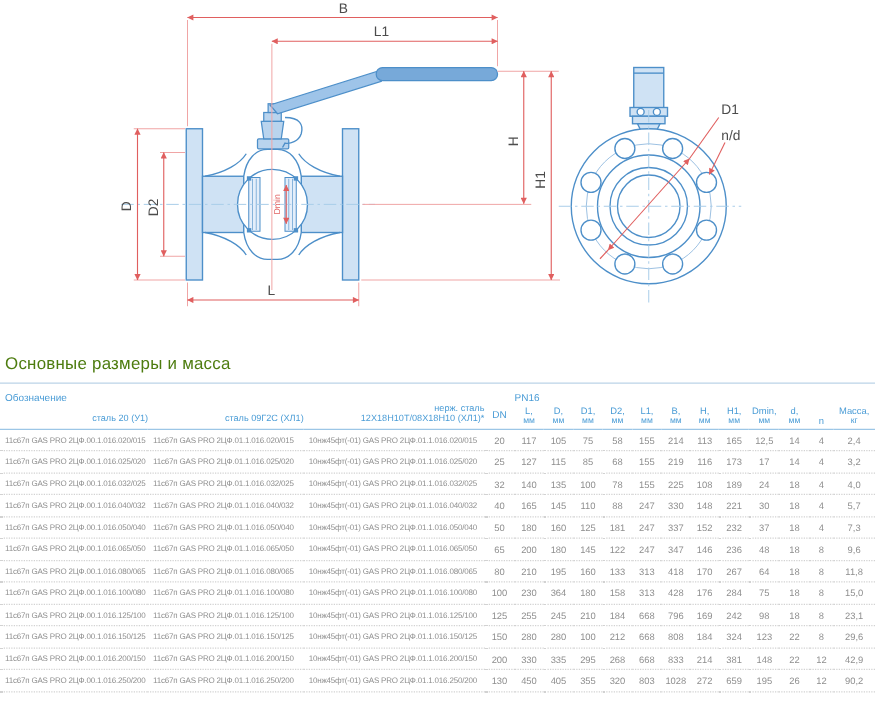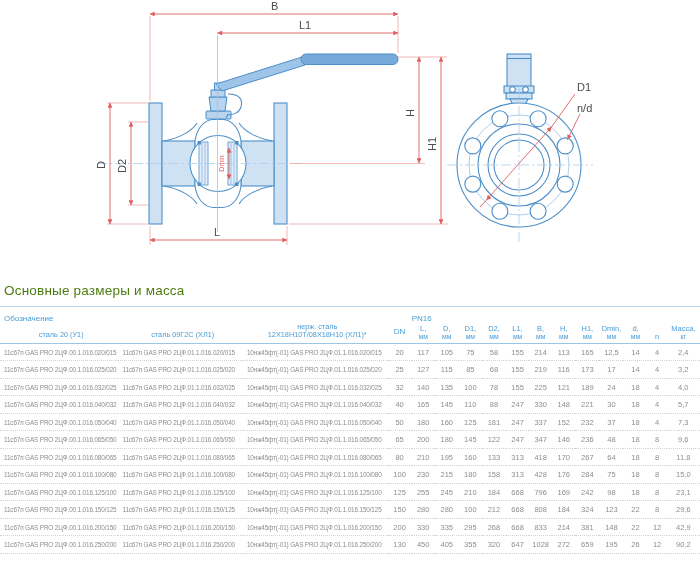--- a/index.html
+++ b/index.html
@@ -19,21 +19,21 @@
   .title{position:absolute;left:4px;top:283px;font-size:13.5px;color:#4d7c0f;
          letter-spacing:0.2px;}
   .rule{position:absolute;left:0;top:306px;width:700px;height:0;
         border-top:1px solid #bcd4e8;}
   table{position:absolute;top:308px;left:0;width:700px;border-collapse:collapse;
         table-layout:fixed;}
   thead th{color:#4a9cd6;font-weight:normal;padding:0;}
   thead{border-bottom:1px solid #9cc6e6;}
   .t-desig{font-size:8px;text-align:left;vertical-align:bottom;padding-left:4px;height:15px;}
   .t-group{font-size:8px;text-align:left;vertical-align:bottom;height:15px;}
-  .t-mat{font-size:7.3px;text-align:center;vertical-align:bottom;padding:0 0 3px 4px;
+  .t-mat{font-size:7.3px;text-align:right;vertical-align:bottom;padding:0 0 3px 4px;
          white-space:pre-line;line-height:1.15;}
   .t-dn{font-size:8px;text-align:center;vertical-align:bottom;padding-bottom:7px;margin-top:12px;}
   .t-dim{text-align:center;vertical-align:bottom;padding-bottom:2px;}
   .t-dim .nm{font-size:7.5px;line-height:1.2;}
   .t-dim .un{font-size:6.8px;line-height:1.2;}
   tbody tr{border-bottom:1px dotted #d2d2d2;height:17.5px;}
   tbody td{font-size:7.5px;color:#8e8e8e;text-align:center;padding:0;
            white-space:nowrap;overflow:hidden;}
   tbody td.des{text-align:left;font-size:6.4px;letter-spacing:-0.15px;padding-left:4px;}
 </style>
@@ -301,21 +301,21 @@
         <td class="des">11с67п GAS PRO 2ЦФ.00.1.016.032/025</td>
         <td class="des">11с67п GAS PRO 2ЦФ.01.1.016.032/025</td>
         <td class="des">10нж45фт(-01) GAS PRO 2ЦФ.01.1.016.032/025</td>
         <td>32</td>
         <td>140</td>
         <td>135</td>
         <td>100</td>
         <td>78</td>
         <td>155</td>
         <td>225</td>
-        <td>121</td>
+        <td>108</td>
         <td>189</td>
         <td>24</td>
         <td>18</td>
         <td>4</td>
         <td>4,0</td>
       </tr>
       <tr>
         <td class="des">11с67п GAS PRO 2ЦФ.00.1.016.040/032</td>
         <td class="des">11с67п GAS PRO 2ЦФ.01.1.016.040/032</td>
         <td class="des">10нж45фт(-01) GAS PRO 2ЦФ.01.1.016.040/032</td>
@@ -386,21 +386,21 @@
         <td>18</td>
         <td>8</td>
         <td>11,8</td>
       </tr>
       <tr>
         <td class="des">11с67п GAS PRO 2ЦФ.00.1.016.100/080</td>
         <td class="des">11с67п GAS PRO 2ЦФ.01.1.016.100/080</td>
         <td class="des">10нж45фт(-01) GAS PRO 2ЦФ.01.1.016.100/080</td>
         <td>100</td>
         <td>230</td>
-        <td>215</td>
+        <td>364</td>
         <td>180</td>
         <td>158</td>
         <td>313</td>
         <td>428</td>
         <td>176</td>
         <td>284</td>
         <td>75</td>
         <td>18</td>
         <td>8</td>
         <td>15,0</td>
@@ -461,21 +461,21 @@
       </tr>
       <tr>
         <td class="des">11с67п GAS PRO 2ЦФ.00.1.016.250/200</td>
         <td class="des">11с67п GAS PRO 2ЦФ.01.1.016.250/200</td>
         <td class="des">10нж45фт(-01) GAS PRO 2ЦФ.01.1.016.250/200</td>
         <td>130</td>
         <td>450</td>
         <td>405</td>
         <td>355</td>
         <td>320</td>
-        <td>647</td>
+        <td>803</td>
         <td>1028</td>
         <td>272</td>
         <td>659</td>
         <td>195</td>
         <td>26</td>
         <td>12</td>
         <td>90,2</td>
       </tr>
     </tbody>
 </table>

